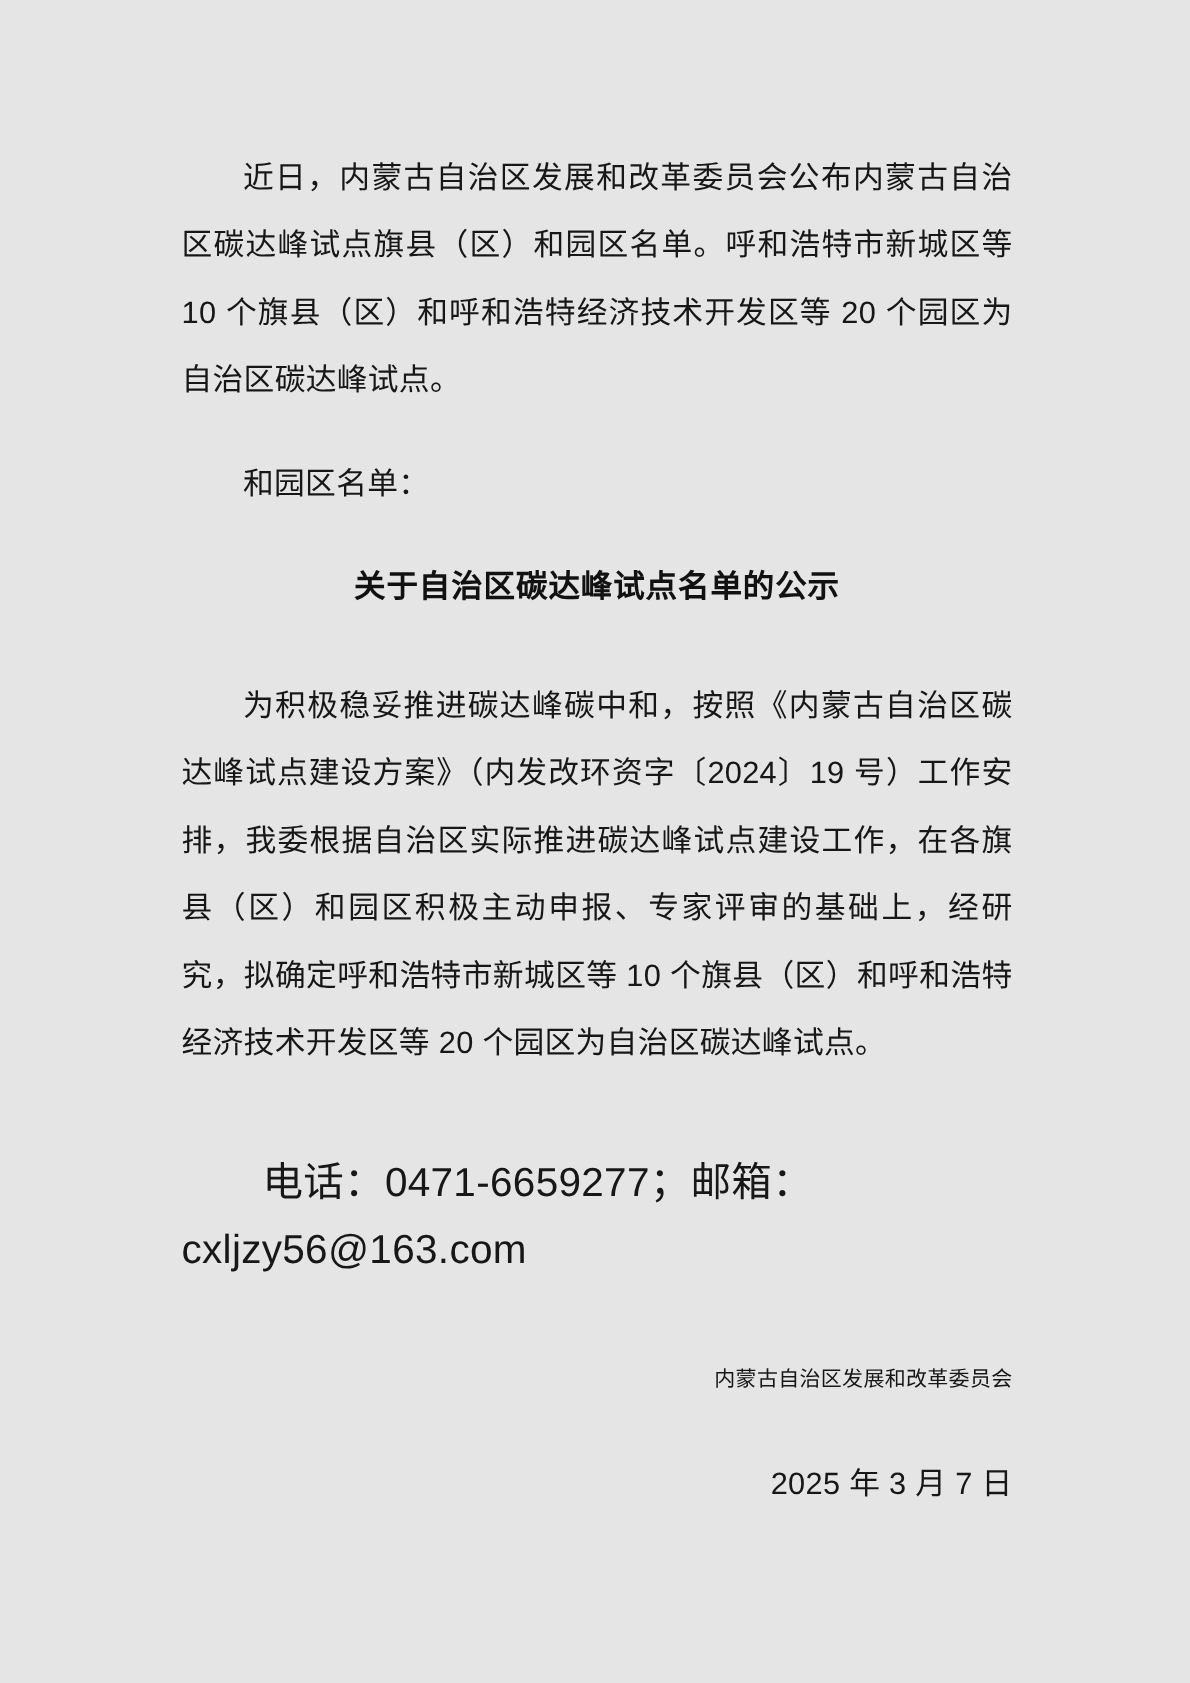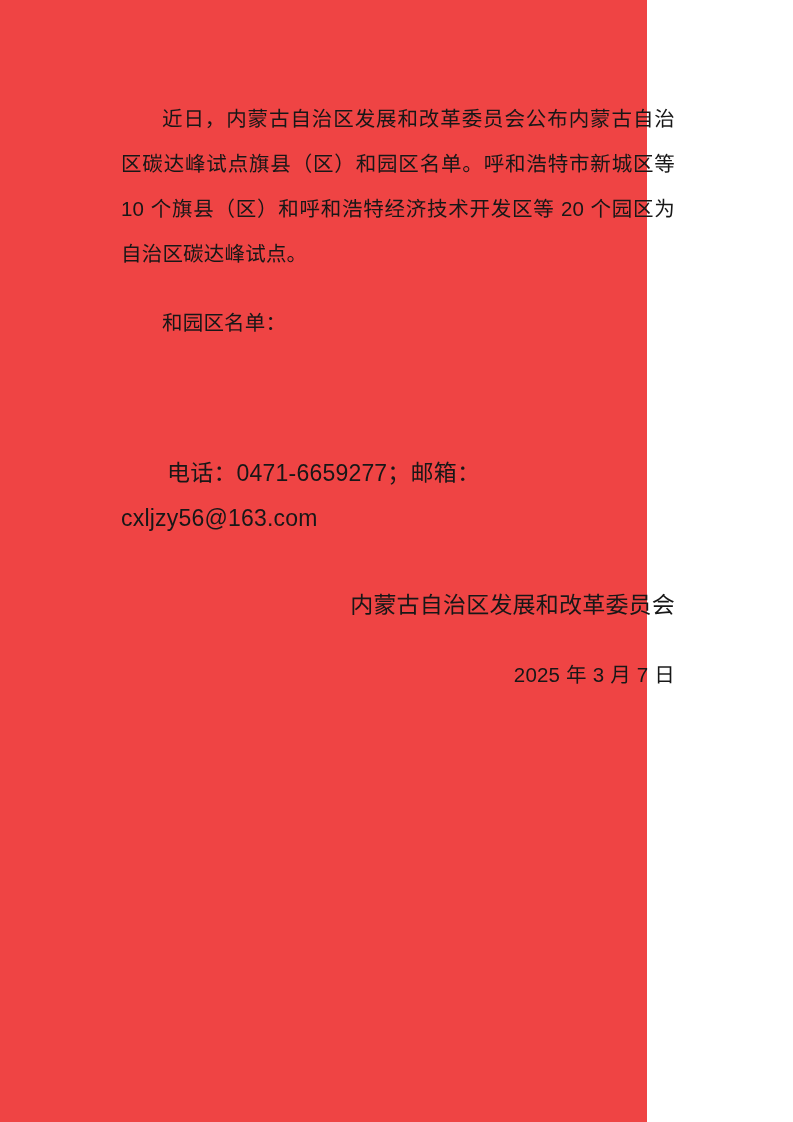--- a/index.html
+++ b/index.html
@@ -11,23 +11,23 @@
   body {
     width: 793px;
     height: 1122px;
     overflow: hidden;
     font-family: "Liberation Sans", "DejaVu Sans", sans-serif;
     color: #1a1a1a;
     -webkit-font-smoothing: antialiased;
   }
   .page {
     position: relative;
-    width: 647px;
+    width: 793px;
     height: 1122px;
-    background: #ef4444;
+    background: #e5e5e5;
     box-sizing: border-box;
   }
   .doc-body {
     position: absolute;
     left: 121px;
     top: 96px;
     width: 554px;
   }
   .para {
     font-size: 20.5px;
@@ -47,29 +47,29 @@
   .doc-title {
     font-size: 21px;
     line-height: 45px;
     font-weight: bold;
     text-align: center;
     letter-spacing: 0.6px;
     margin: 0;
     color: #111111;
   }
   .contact-line {
-    font-size: 23px;
+    font-size: 27px;
     line-height: 45px;
     text-indent: 2em;
     margin: 0;
     color: #171717;
     letter-spacing: 0.2px;
   }
   .signature {
-    font-size: 23px;
+    font-size: 14px;
     line-height: 45px;
     text-align: right;
     margin: 0;
     padding-right: 0px;
     color: #171717;
     letter-spacing: 0.2px;
     font-family: Liberation Serif, serif;
   }
   .sign-date {
     font-size: 20.5px;
@@ -89,23 +89,25 @@
   <div class="doc-body">
 
     <p class="para indent">近日，内蒙古自治区发展和改革委员会公布内蒙古自治区碳达峰试点旗县（区）和园区名单。呼和浩特市新城区等 10 个旗县（区）和呼和浩特经济技术开发区等 20 个园区为自治区碳达峰试点。</p>
 
     <div class="gap-md"></div>
 
     <p class="para indent">和园区名单：</p>
 
     <div class="gap-md"></div>
 
+    <h1 class="doc-title">关于自治区碳达峰试点名单的公示</h1>
 
     <div class="gap-lg"></div>
 
+    <p class="para indent">为积极稳妥推进碳达峰碳中和，按照《内蒙古自治区碳达峰试点建设方案》（内发改环资字〔2024〕19 号）工作安排，我委根据自治区实际推进碳达峰试点建设工作，在各旗县（区）和园区积极主动申报、专家评审的基础上，经研究，拟确定呼和浩特市新城区等 10 个旗县（区）和呼和浩特经济技术开发区等 20 个园区为自治区碳达峰试点。</p>
 
     <div class="gap-md"></div>
 
 
     <div class="gap-md"></div>
 
     <p class="contact-line">电话：0471-6659277；邮箱：cxljzy56@163.com</p>
 
     <div class="gap-xl"></div>
 

